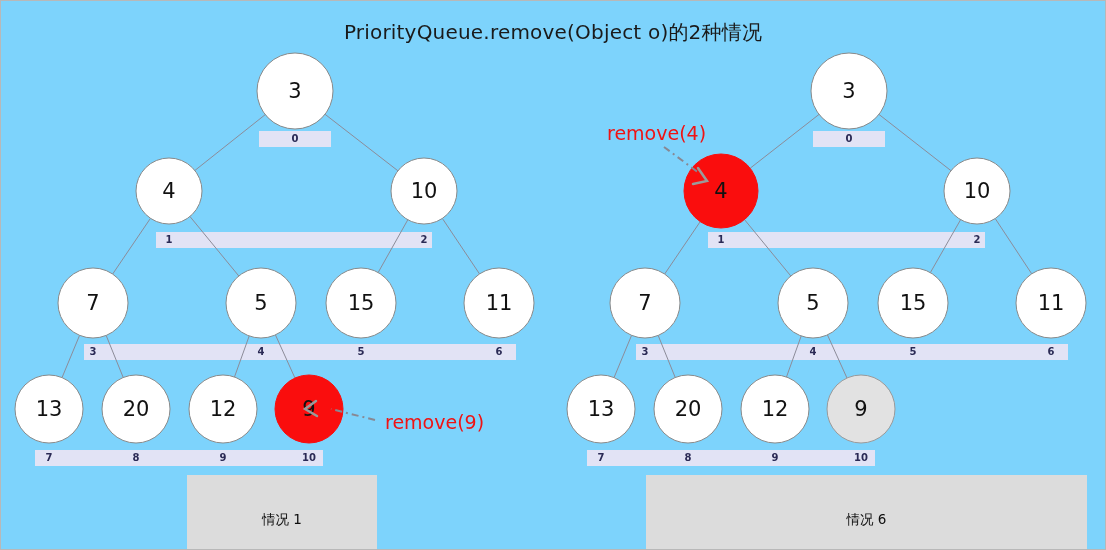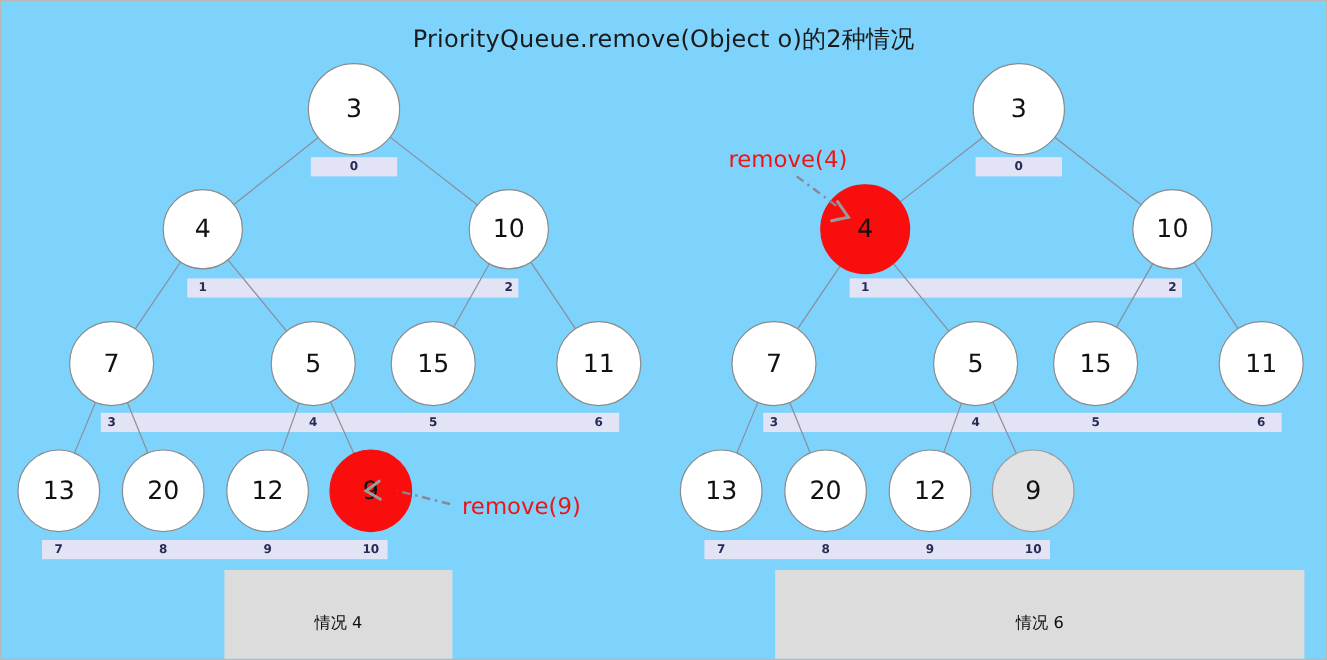--- a/index.html
+++ b/index.html
@@ -221,21 +221,21 @@
         <text x="774" y="409" class="node-label">12</text>
         <circle cx="860" cy="408" r="34" class="node-circle gray"></circle>
         <text x="860" y="409" class="node-label">9</text>
         <path d="M 663 146 L 698 172" class="callout-line"></path>
         <path d="M 697 167 L 706 180 L 692 183" class="callout-arrow"></path>
         <text x="606" y="133" class="callout-text">remove(4)</text>
       </g>
     </svg>
 
   <div class="caption" id="caption-left">
-    <span class="cap-title">情况 4</span>
+    <span class="cap-title">情况 1</span>
     
     
   </div>
 
   <div class="caption" id="caption-right">
     <span class="cap-title">情况 6</span>
     
     
   </div>
 

